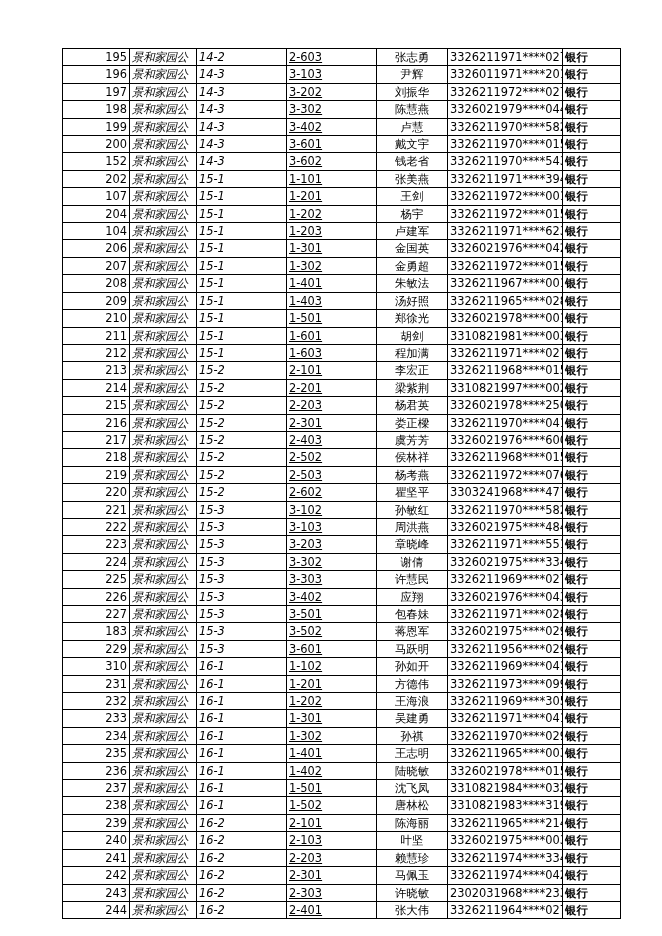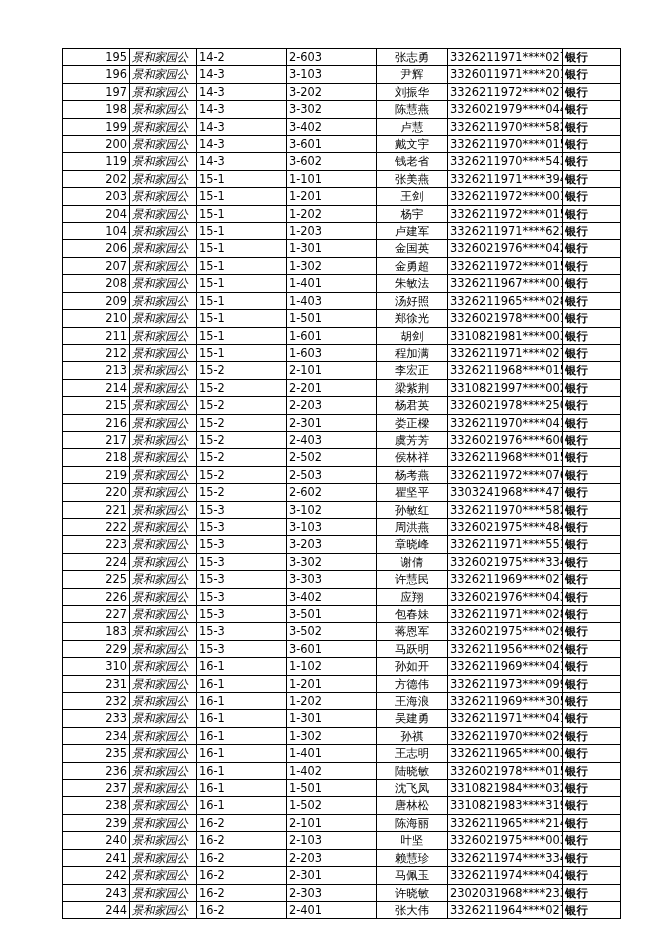--- a/index.html
+++ b/index.html
@@ -44,22 +44,22 @@
     font-size: 11.4px;
     color: #000;
     white-space: nowrap;
     overflow: hidden;
     vertical-align: middle;
     font-family: "DejaVu Sans", "Liberation Sans", sans-serif;
   }
   
   .c-idx  { width: 62px;  text-align: right;  padding-right: 3px; margin-top: 26px; }
   .c-comm { width: 62px;  text-align: left;   letter-spacing: -0.2px; font-style: italic; }
-  .c-bldg { width: 85px;  text-align: left;   padding-left: 3px; }
-  .c-unit { width: 85px;  text-align: left;   padding-left: 3px; }
+  .c-bldg { width: 85px;  text-align: left;   padding-left: 3px; font-style: italic; }
+  .c-unit { width: 85px;  text-align: left;   padding-left: 3px; text-decoration: underline; }
   .c-name { width: 66px;  text-align: center;   padding-left: 3px; }
   .c-id   { width: 110px; text-align: left;   padding-left: 3px; }
   .c-pay  { width: 53px;  text-align: left;   padding-left: 6px; font-weight: bold; }
 
   .c-idx, .c-bldg, .c-unit, .c-id {
     font-family: "DejaVu Sans", "Liberation Sans", sans-serif;
   }
 </style>
 </head>
 <body>
@@ -116,39 +116,39 @@
           <tr>
             <td class="c-idx">200</td>
             <td class="c-comm">景和家园公</td>
             <td class="c-bldg">14-3</td>
             <td class="c-unit">3-601</td>
             <td class="c-name">戴文宇</td>
             <td class="c-id">3326211970****0155</td>
             <td class="c-pay">银行</td>
           </tr>
           <tr>
-            <td class="c-idx">119</td>
+            <td class="c-idx">152</td>
             <td class="c-comm">景和家园公</td>
             <td class="c-bldg">14-3</td>
             <td class="c-unit">3-602</td>
             <td class="c-name">钱老省</td>
             <td class="c-id">3326211970****5430</td>
             <td class="c-pay">银行</td>
           </tr>
           <tr>
             <td class="c-idx">202</td>
             <td class="c-comm">景和家园公</td>
             <td class="c-bldg">15-1</td>
             <td class="c-unit">1-101</td>
             <td class="c-name">张美燕</td>
             <td class="c-id">3326211971****3949</td>
             <td class="c-pay">银行</td>
           </tr>
           <tr>
-            <td class="c-idx">203</td>
+            <td class="c-idx">107</td>
             <td class="c-comm">景和家园公</td>
             <td class="c-bldg">15-1</td>
             <td class="c-unit">1-201</td>
             <td class="c-name">王剑</td>
             <td class="c-id">3326211972****0015</td>
             <td class="c-pay">银行</td>
           </tr>
           <tr>
             <td class="c-idx">204</td>
             <td class="c-comm">景和家园公</td>

